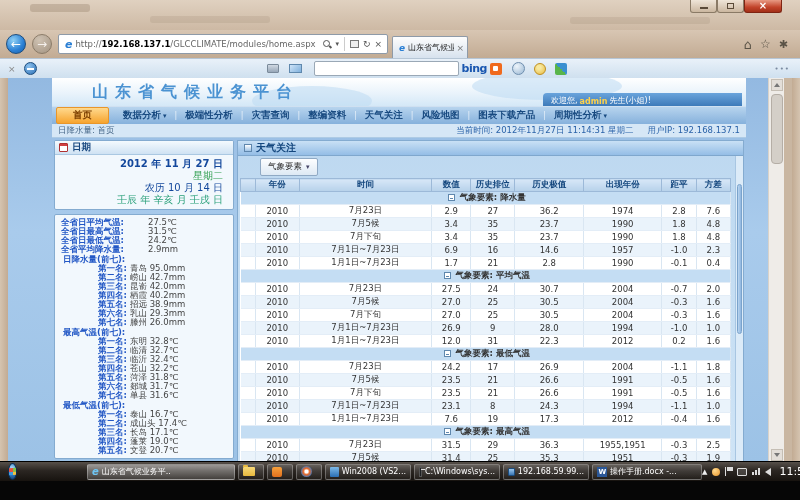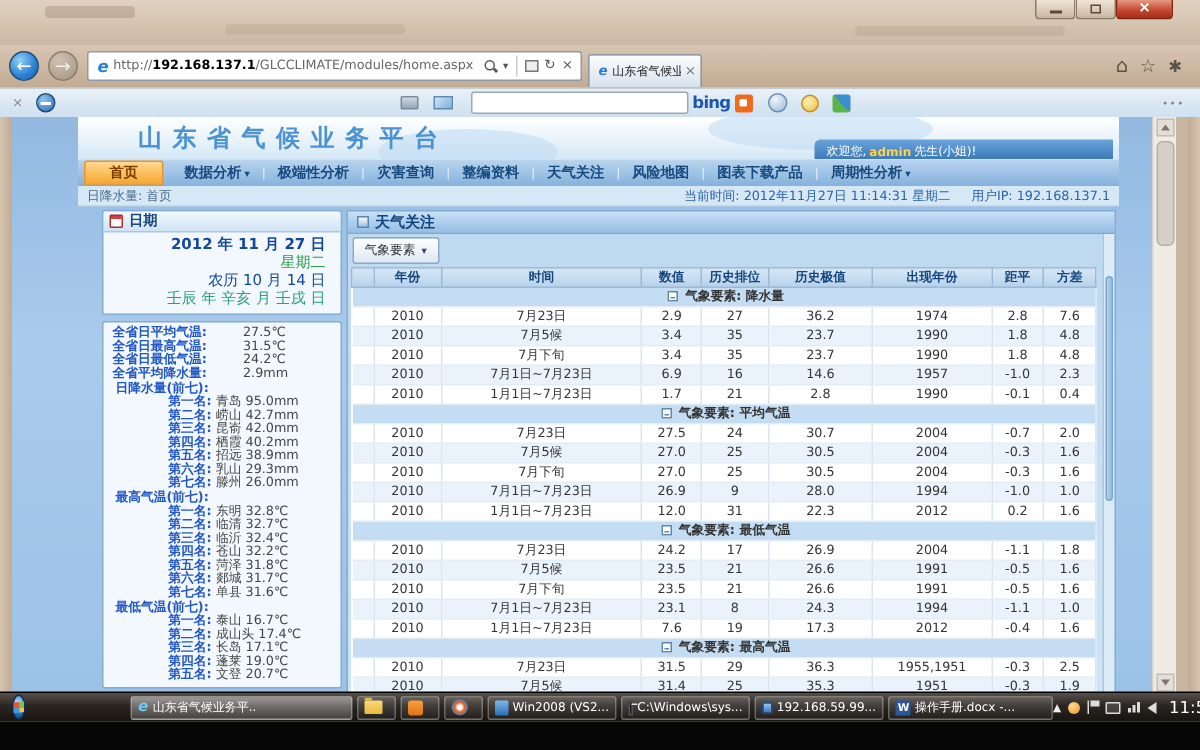--- a/index.html
+++ b/index.html
@@ -70,40 +70,40 @@
   #navbar { width:100%; height:18px; background:linear-gradient(180deg,#b7d4ee,#86b1dc); border-top:1px solid rgba(255,255,255,.6); display:flex; align-items:center; font-size:9.5px; }
   .nav-item { color:#184a80; font-weight:bold; padding:1px 8px; white-space:nowrap; display:flex; align-items:center; gap:2px; }
   .nav-item.active { background:linear-gradient(#ffd98e,#f6a42e); color:#7c3f00; border:1px solid #e8962a; border-radius:2px; margin:0 6px 0 4px; padding:1px 16px; }
   .nav-sep { color:rgba(255,255,255,.75); font-size:8px; }
   .nav-caret { font-size:7px; color:#184a80; }
 
   #crumb-row { width:100%; height:14px; background:#d6e7f6; border-bottom:1px solid #aecbe5; display:flex; align-items:center; font-size:8.5px; color:#4a6a8a; padding:0 6px; }
   #crumb-right { margin-left:auto; color:#2a62a8; display:flex; gap:14px; }
 
   #body-cols { display:flex; padding-top:2px; height:330px; }
-  #sidebar { width:160px; margin-left:16px; overflow:hidden; }
+  #sidebar { width:180px; margin-left:2px; overflow:hidden; }
   .panel { border:1px solid #84abd0; background:#f2f8fd; border-radius:2px; margin-bottom:4px; overflow:hidden; }
   .p-hdr { height:14px; background:linear-gradient(#f4fafe,#cfe2f3); border-bottom:1px solid #aac8e2; display:flex; align-items:center; gap:4px; padding-left:4px; font-size:9.5px; font-weight:bold; color:#17477f; }
   .cal-ico { width:9px; height:9px; border:1px solid #b03030; background:linear-gradient(#d04040 30%,#fff 30%); border-radius:1px; }
   .list-ico { width:8px; height:9px; border:1px solid #6a8fb5; background:linear-gradient(#eaf3fb,#bcd6ee); }
   #cal-body { padding:3px 10px 3px 4px; text-align:right; font-size:10px; line-height:12px; }
   .cal-0 { color:#14489c; font-weight:bold; }
   .cal-1 { color:#2e9e4f; font-weight:normal; }
   .cal-2 { color:#14489c; }
   .cal-3 { color:#2aa07a; }
   #weather-body { padding:3px 2px 3px 6px; font-size:8.5px; line-height:9px; white-space:nowrap; }
   .w-label { display:inline-block; width:84px; color:#2257c5; font-weight:bold; }
   .w-sec { color:#2257c5; font-weight:bold; margin:1px 0 0 2px; }
   .rank-label { display:inline-block; width:66px; text-align:right; color:#2257c5; font-weight:bold; }
   .w-val { color:#444; margin-left:3px; }
 
   #main { flex:1; margin-left:3px; margin-right:2px; border:1px solid #84abd0; background:linear-gradient(#bdd8f0,#cfe4f6); position:relative; overflow:hidden; }
   #m-hdr { height:15px; background:linear-gradient(#c9e0f5,#94bde6); border-bottom:1px solid #7fa7cd; display:flex; align-items:center; gap:4px; padding-left:6px; font-size:10px; font-weight:bold; color:#14477e; }
   .m-ico { width:8px; height:8px; background:linear-gradient(#fff,#9cc2e6); border:1px solid #5f87ad; }
-  #sub-bar { height:22px; display:flex; align-items:center; padding-left:3px; }
+  #sub-bar { height:22px; display:flex; align-items:center; padding-left:22px; }
   #filter-btn { border:1px solid #8fa9c4; border-radius:2px; background:linear-gradient(#fdfeff,#dde9f4); font-size:8.5px; color:#333; padding:2px 7px; display:flex; gap:4px; align-items:center; font-family:inherit; }
   #filter-btn .c { font-size:7px; color:#446; }
   #data-table { border-collapse:collapse; width:calc(100% - 14px); margin-left:2px; background:#fff; table-layout:fixed; }
   #data-table th { height:13px; background:linear-gradient(#d7e7f7,#b6d1ea); border:1px solid #9cb9d8; font-size:8.5px; font-weight:bold; color:#14477e; }
   #data-table td { height:12px; font-size:8.5px; color:#333; text-align:center; border-right:1px solid #d9e6f2; border-bottom:1px solid #e3edf7; overflow:hidden; white-space:nowrap; }
   tr.group-row td { background:#c4ddf3; color:#14477e; font-weight:bold; text-align:left; padding-left:3px; border-bottom:1px solid #aac6e0; }
   .expand-box { display:inline-block; width:7px; height:7px; border:1px solid #5f87ad; background:#fff; position:relative; vertical-align:-1px; margin-right:5px; }
   .expand-box::after { content:''; position:absolute; left:1px; top:2.5px; width:3px; height:1px; background:#5f87ad; }
   tr.r-even td { background:#eaf3fb; }
   #inner-scroll { position:absolute; right:0; top:15px; bottom:0; width:8px; background:#dcebf8; border-left:1px solid #a8c6e2; }

